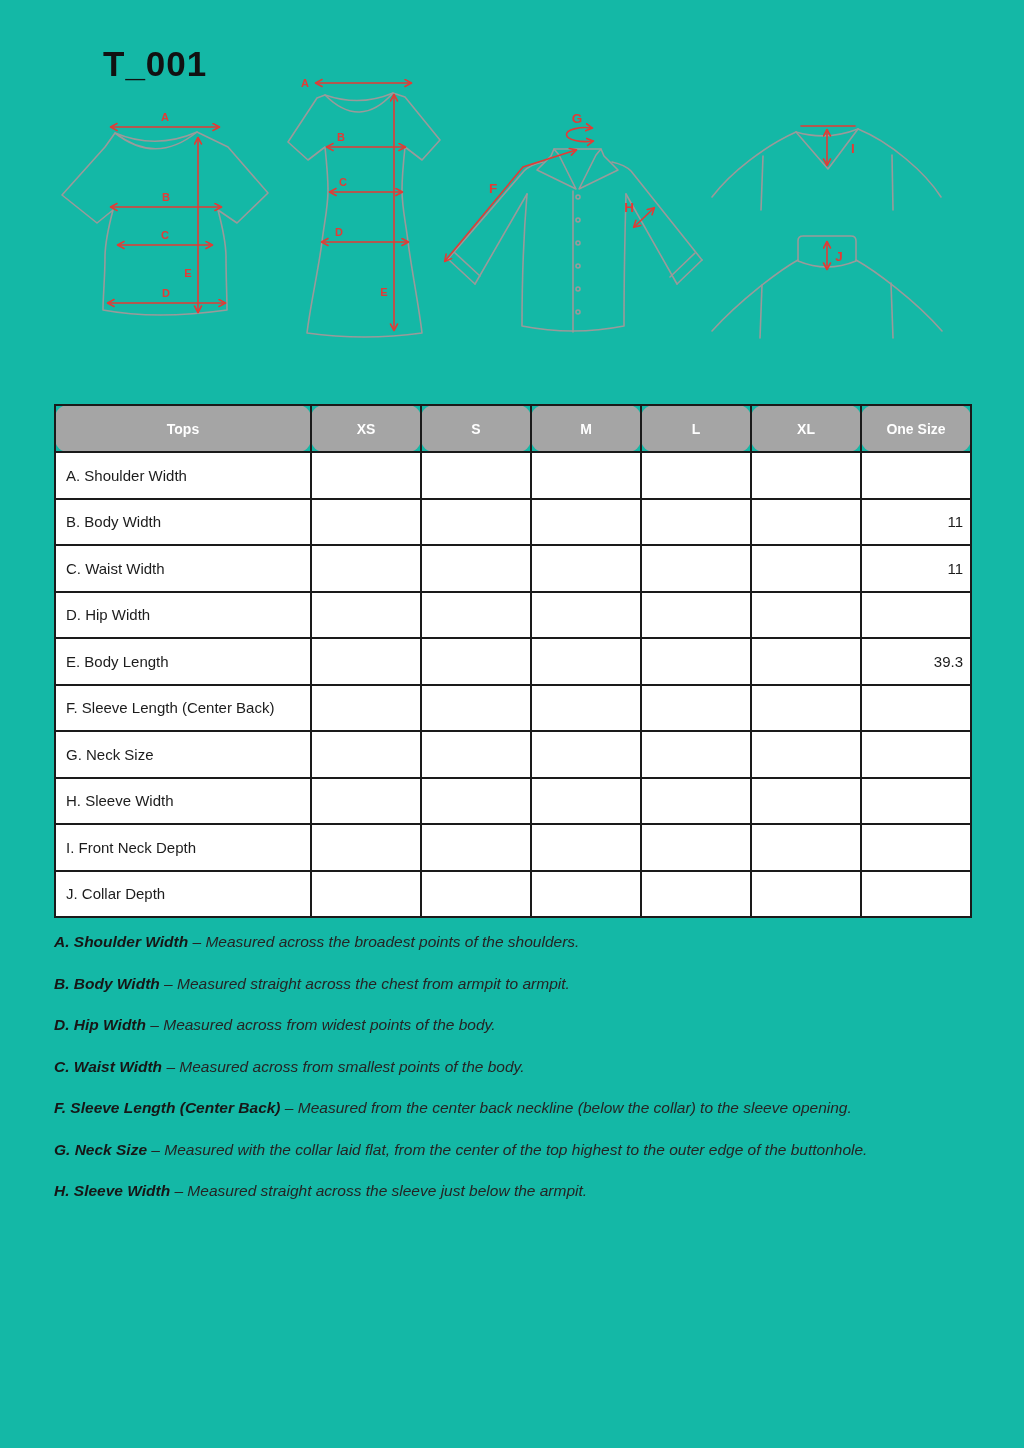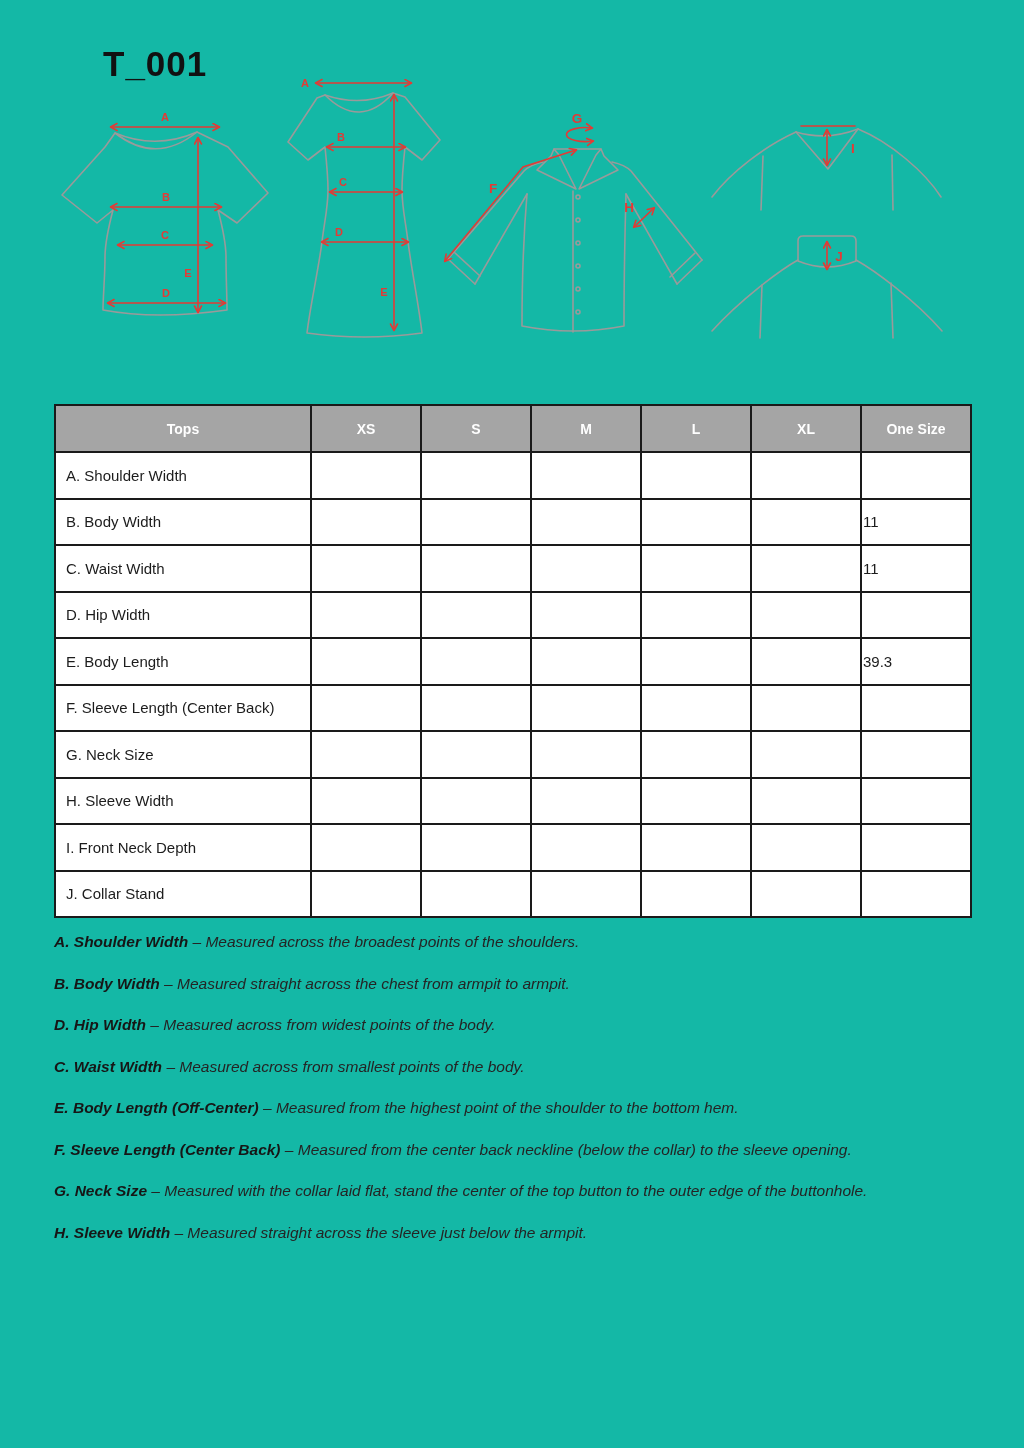--- a/index.html
+++ b/index.html
@@ -20,24 +20,24 @@
   .meas line,.meas path{fill:none;stroke:#e43a35;stroke-width:1.6;stroke-linecap:round;}
   .meas text{fill:#e43a35;font-weight:600;text-anchor:middle;
         font-family:"Liberation Sans",sans-serif;}
   .lbl-s{font-size:11px;}
   .lbl-m{font-size:13.5px;}
 
   table.size-table{position:absolute;left:54px;top:404px;width:916px;
         border-collapse:collapse;table-layout:fixed;}
   .size-table th,.size-table td{border:2px solid #1a1a1a;}
   .size-table th{background:#a5a5a5;color:#ffffff;font-size:14px;font-weight:600;
-        height:43px;text-align:center;}
+        height:43px;text-align:center;border-radius:13px;}
   .size-table td{height:42.5px;font-size:15px;color:#1c1c1c;background:#fff;}
   .size-table td.label{text-align:left;padding-left:10px;}
-  .size-table td.val{text-align:left;padding-right:7px;}
+  .size-table td.val{text-align:right;padding-right:7px;}
 
   .definitions{position:absolute;left:54px;top:930px;width:917px;font-style:italic;}
   .definitions p{margin:0 0 18.5px 0;font-size:15.5px;line-height:23px;color:#242424;}
   .definitions strong{font-weight:700;color:#161616;}
 </style>
 </head>
 <body>
 
 <div class="page">
 
@@ -240,35 +240,34 @@
         <tr>
           <td class="label">I. Front Neck Depth</td>
           <td class="val"></td>
           <td class="val"></td>
           <td class="val"></td>
           <td class="val"></td>
           <td class="val"></td>
           <td class="val"></td>
         </tr>
         <tr>
-          <td class="label">J. Collar Stand</td>
+          <td class="label">J. Collar Depth</td>
           <td class="val"></td>
           <td class="val"></td>
           <td class="val"></td>
           <td class="val"></td>
           <td class="val"></td>
           <td class="val"></td>
         </tr>
       </tbody>
   </table>
 
   <div class="definitions">
       <p><strong>A. Shoulder Width</strong><span> – Measured across the broadest points of the shoulders.</span></p>
       <p><strong>B. Body Width</strong><span> – Measured straight across the chest from armpit to armpit.</span></p>
       <p><strong>D. Hip Width</strong><span> – Measured across from widest points of the body.</span></p>
       <p><strong>C. Waist Width</strong><span> – Measured across from smallest points of the body.</span></p>
-      <p><strong>E. Body Length (Off-Center)</strong><span> – Measured from the highest point of the shoulder to the bottom hem.</span></p>
       <p><strong>F. Sleeve Length (Center Back)</strong><span> – Measured from the center back neckline (below the collar) to the sleeve opening.</span></p>
-      <p><strong>G. Neck Size</strong><span> – Measured with the collar laid flat, stand the center of the top button to the outer edge of the buttonhole.</span></p>
+      <p><strong>G. Neck Size</strong><span> – Measured with the collar laid flat, from the center of the top highest to the outer edge of the buttonhole.</span></p>
       <p><strong>H. Sleeve Width</strong><span> – Measured straight across the sleeve just below the armpit.</span></p>
     </div>
 
 </div>
 
 </body></html>

